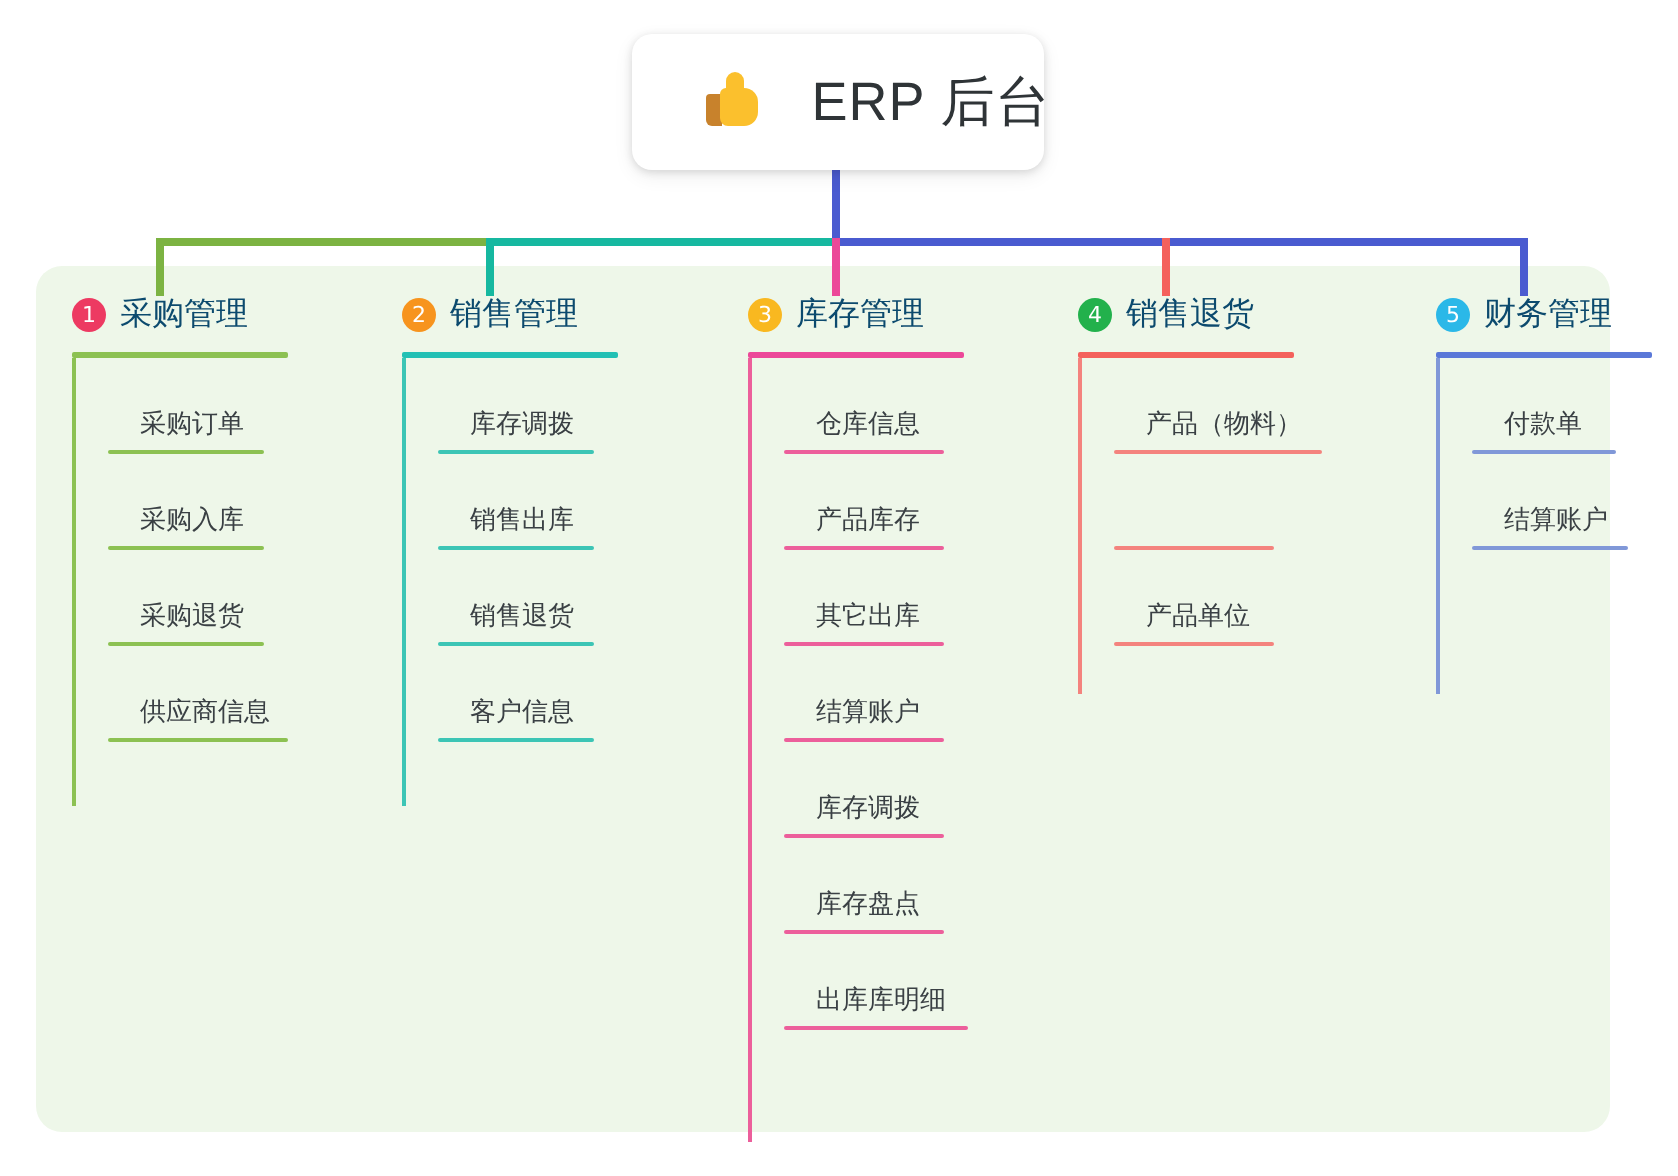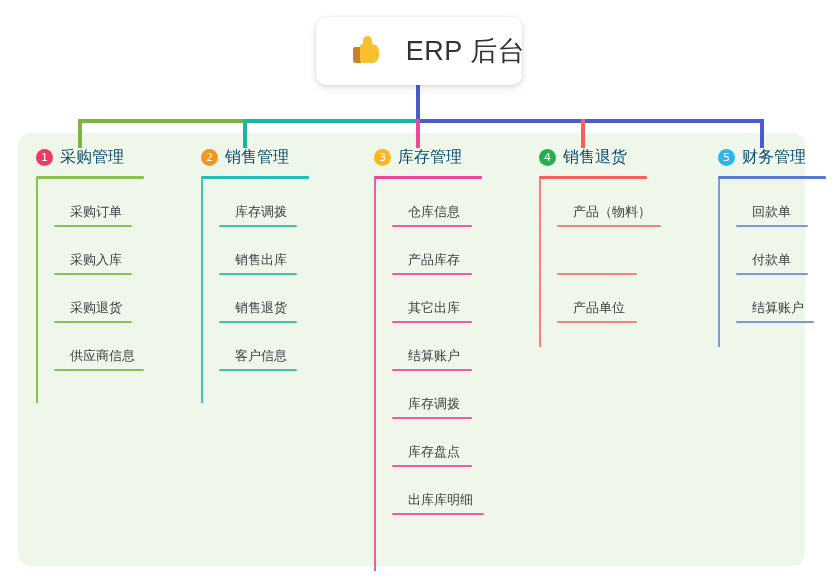--- a/index.html
+++ b/index.html
@@ -315,24 +315,20 @@
       </div>
       <div class="column" style="left: 718px;">
         <div class="col-header">
           <span class="badge" style="background: rgb(43, 184, 232);">5</span>
           <span class="col-title">财务管理</span>
         </div>
         <div class="header-rule" style="background: rgb(90, 120, 216); width: 108px;"></div>
         <div class="items">
           <div class="spine" style="background: rgb(128, 152, 216); height: 168px;"></div>
           <div class="item">
-            <div class="item-label">回款单</div>
-            <div class="item-rule" style="background: rgb(128, 152, 216); width: 72px;"></div>
-          </div>
-          <div class="item">
             <div class="item-label">付款单</div>
             <div class="item-rule" style="background: rgb(128, 152, 216); width: 72px;"></div>
           </div>
           <div class="item">
             <div class="item-label">结算账户</div>
             <div class="item-rule" style="background: rgb(128, 152, 216); width: 78px;"></div>
           </div>
         </div>
       </div>
     </div>

